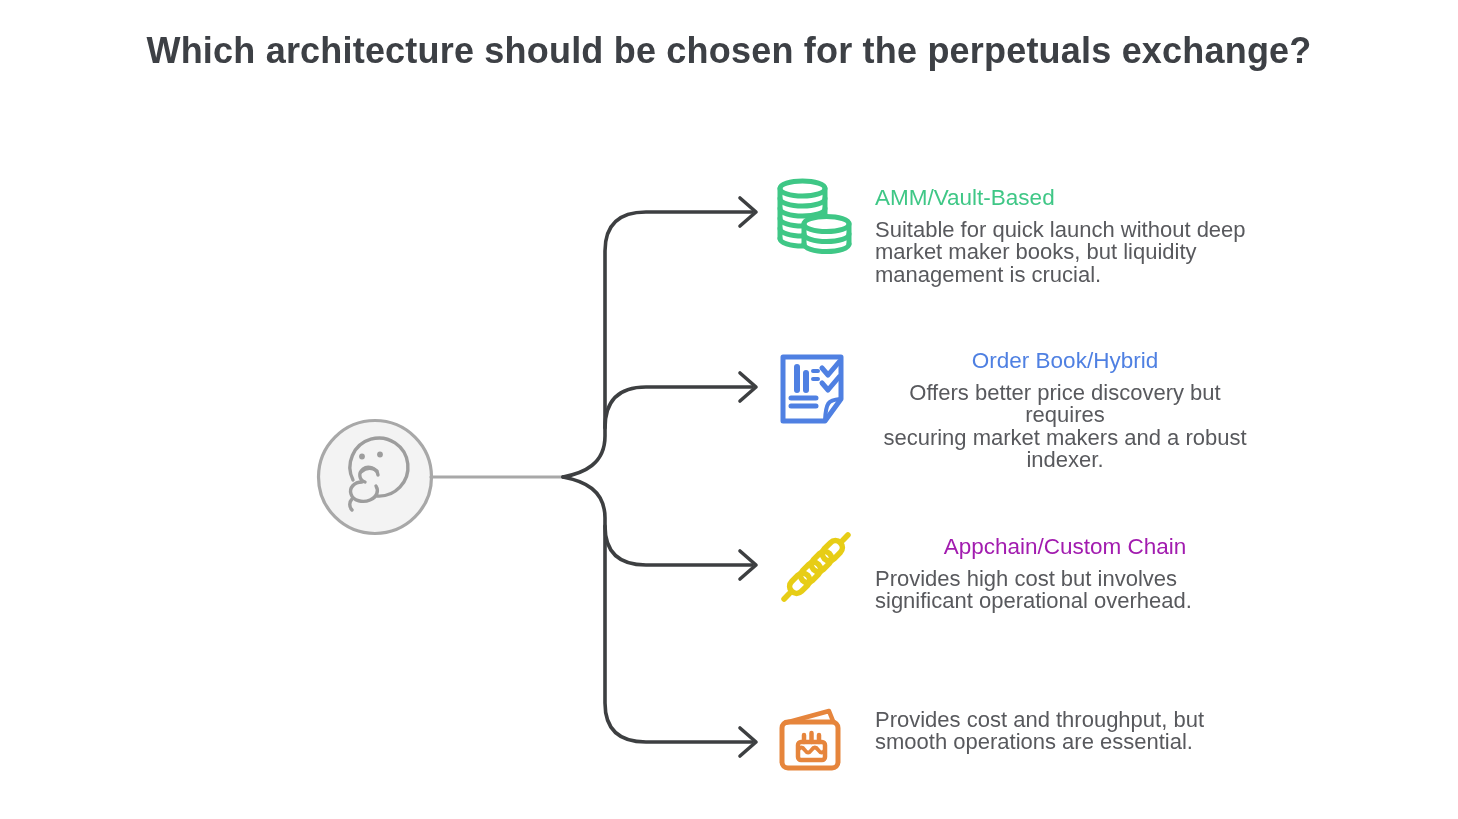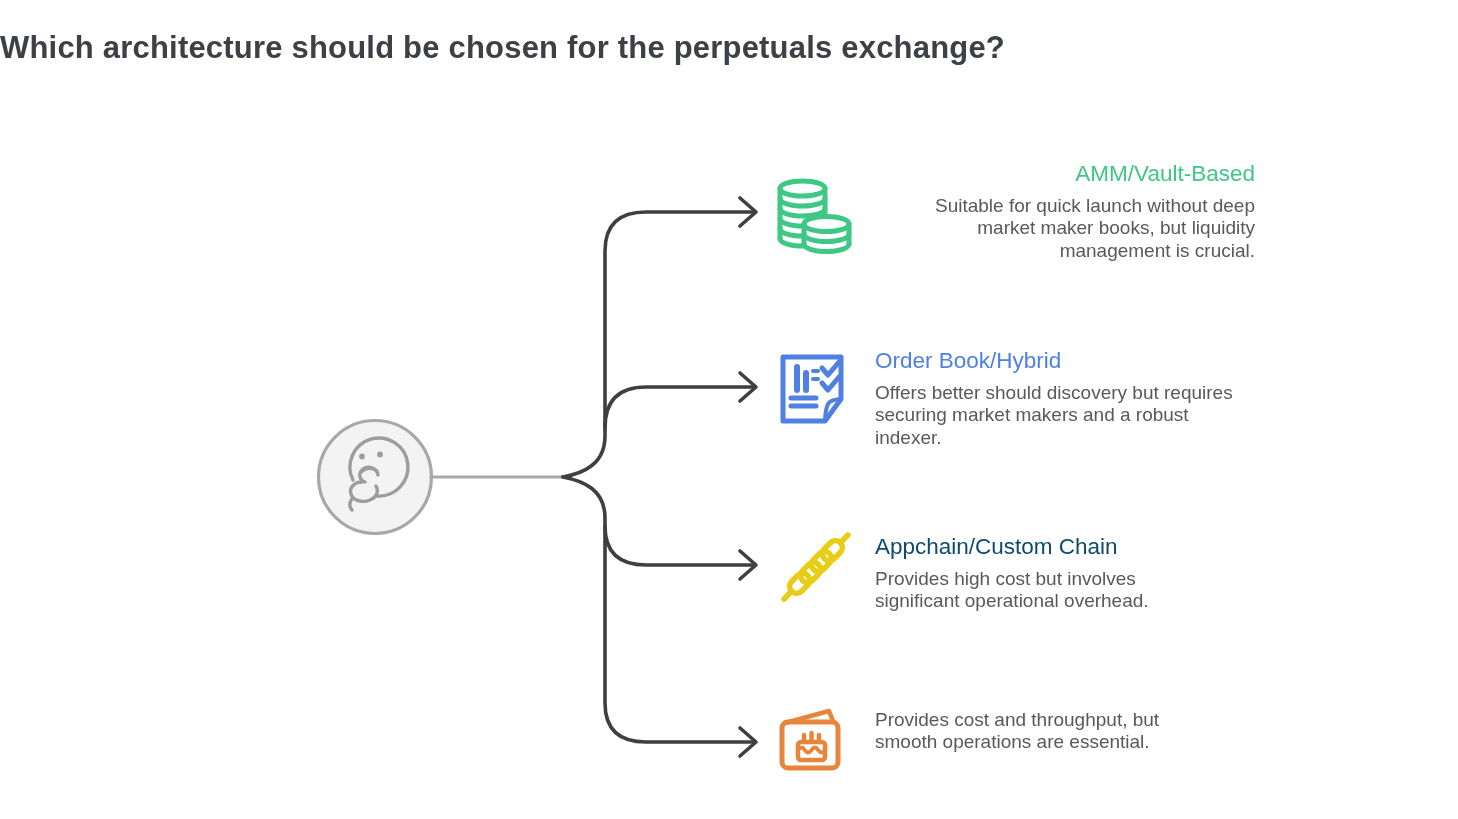--- a/index.html
+++ b/index.html
@@ -1,34 +1,34 @@
 <!DOCTYPE html>
 <html><head>
 <meta charset="utf-8">
 <style>
   html,body{margin:0;padding:0;background:#fff;}
   .stage{
     position:relative;width:1458px;height:819px;background:#ffffff;overflow:hidden;
     font-family:"Liberation Sans",sans-serif;
   }
   .title{
-    position:absolute;top:30px;left:0;right:0;margin:0;text-align:left;
-    font-size:31px;font-weight:700;color:#3d4045;letter-spacing:.2px;
+    position:absolute;top:30px;left:0;right:0;margin:0;text-align:center;
+    font-size:36px;font-weight:700;color:#3d4045;letter-spacing:.2px;
   }
   .diagram{position:absolute;left:0;top:0;width:1458px;height:819px;}
   .icon{position:absolute;}
   .icon svg{overflow:visible;display:block;}
   .i1{left:777px;top:178px;width:74px;height:78px;}
   .i2{left:777px;top:352px;width:74px;height:74px;}
   .i3{left:776px;top:527px;width:80px;height:80px;}
   .i4{left:777px;top:706px;width:72px;height:72px;}
   .btext{position:absolute;left:875px;width:380px;}
-  .t1{top:160px;text-align:right;}.t2{top:347px;}.t3{top:533px;}.t4{top:709px;}
+  .t1{top:184px;}.t2{top:347px;text-align:center;}.t3{top:533px;}.t4{top:709px;}
   .blabel{font-size:22.5px;line-height:28px;font-weight:400;margin:0 0 7px 0;}
-  .bdesc{font-size:19px;line-height:22.4px;color:#58595d;margin:0;white-space:pre-line;}
+  .bdesc{font-size:22px;line-height:22.4px;color:#58595d;margin:0;white-space:pre-line;}
 </style>
 </head>
 <body>
 
 <div class="stage">
 
   <h1 class="title">Which architecture should be chosen for the perpetuals exchange?</h1>
 
   <svg class="diagram" viewBox="0 0 1458 819" fill="none" xmlns="http://www.w3.org/2000/svg">
 
@@ -115,27 +115,27 @@
 
   <div class="btext t1">
     <p class="blabel" style="color: rgb(63, 199, 134);">AMM/Vault-Based</p>
     <p class="bdesc">Suitable for quick launch without deep
 market maker books, but liquidity
 management is crucial.</p>
   </div>
 
   <div class="btext t2">
     <p class="blabel" style="color: rgb(79, 128, 226);">Order Book/Hybrid</p>
-    <p class="bdesc">Offers better should discovery but requires
+    <p class="bdesc">Offers better price discovery but requires
 securing market makers and a robust
 indexer.</p>
   </div>
 
   <div class="btext t3">
-    <p class="blabel" style="color: #0c4a6e;">Appchain/Custom Chain</p>
+    <p class="blabel" style="color: #a21caf; text-align: center;">Appchain/Custom Chain</p>
     <p class="bdesc">Provides high cost but involves
 significant operational overhead.</p>
   </div>
 
   <div class="btext t4">
     <p class="bdesc">Provides cost and throughput, but
 smooth operations are essential.</p>
   </div>
 
 </div>

